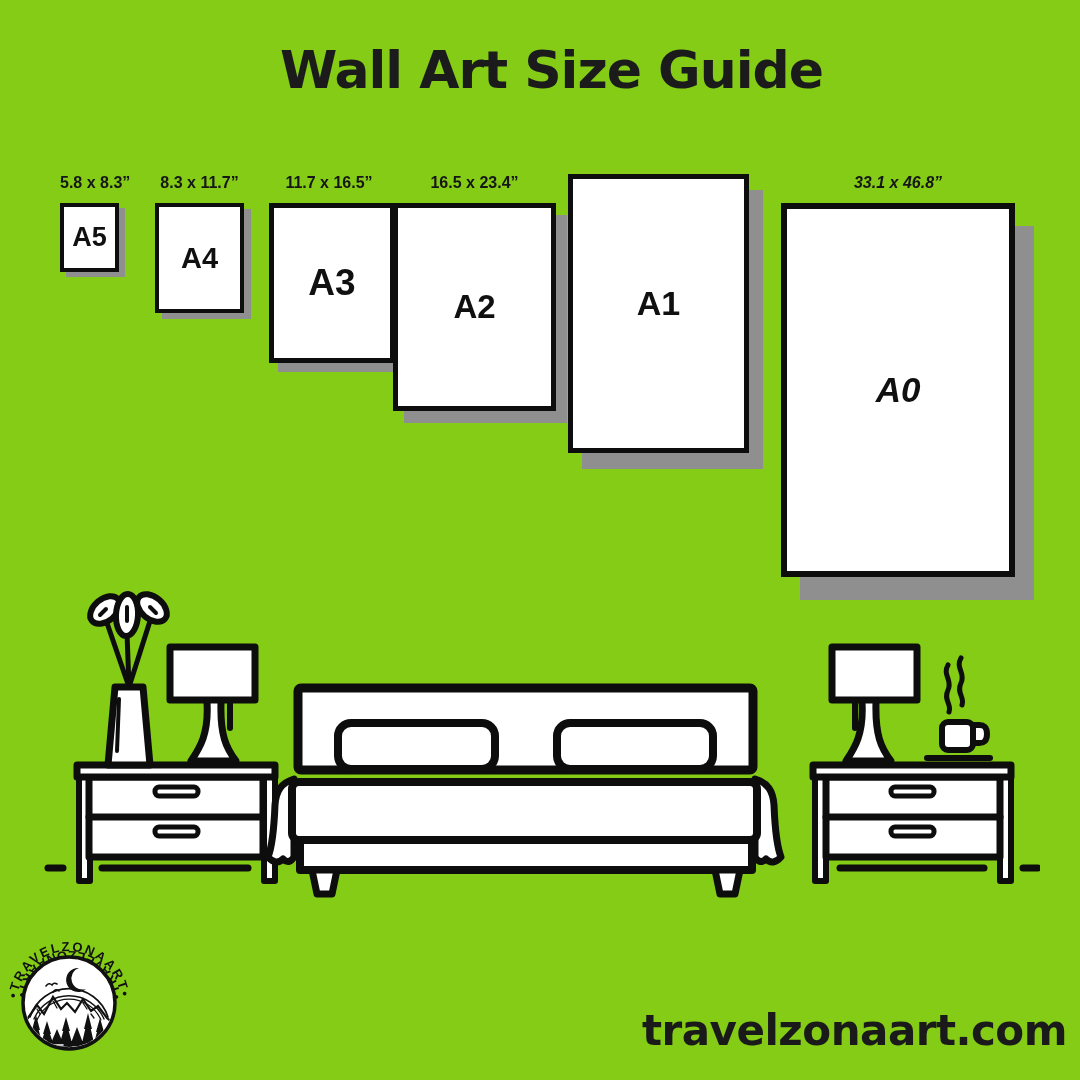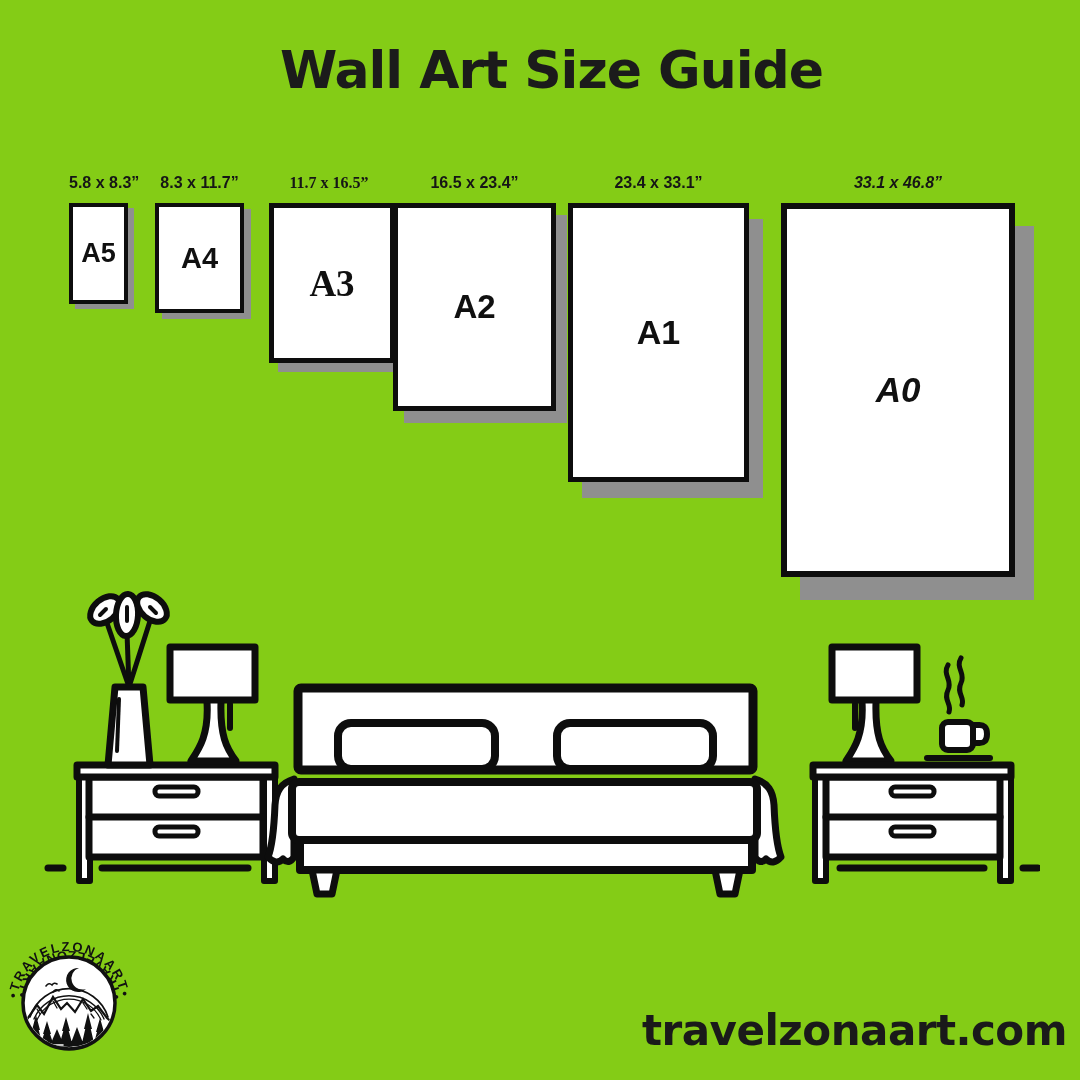--- a/index.html
+++ b/index.html
@@ -18,25 +18,25 @@
   .frame{position:absolute;top:174px;}
   .dim{
     height:29px;width:100%;text-align:center;font-weight:bold;font-size:16px;
     white-space:nowrap;color:#161616;letter-spacing:0;
   }
   .box{
     box-sizing:border-box;border:4px solid #0d0d0d;background:#ffffff;
     display:flex;align-items:center;justify-content:center;
     font-weight:bold;color:#101010;
   }
-  .f-a5{left:69px;width:59px;}
-  .f-a5 .box{height:101px;box-shadow:6px 5px 0 #8f8f8f;font-size:27px;}
+  .f-a5{left:60px;width:59px;}
+  .f-a5 .box{height:69px;box-shadow:6px 5px 0 #8f8f8f;font-size:27px;}
   .f-a4{left:155px;width:89px;}
   .f-a4 .box{height:110px;box-shadow:7px 6px 0 #8f8f8f;font-size:29px;}
-  .f-a3{left:263px;width:132px;font-family:Liberation Serif, serif;}
+  .f-a3{left:263px;width:132px;}
   .f-a3 .box{height:160px;border-width:5px;box-shadow:9px 9px 0 #8f8f8f;font-size:37px;margin-left:6px;}
   .f-a2{left:393px;width:163px;}
   .f-a2 .box{height:208px;border-width:5px;box-shadow:11px 12px 0 #8f8f8f;font-size:33px;align-items:center;}
   .f-a1{left:568px;width:181px;}
   .f-a1 .box{height:279px;border-width:5px;box-shadow:14px 16px 0 #8f8f8f;font-size:34px;padding-bottom:20px;justify-content:center;}
   .f-a0{left:781px;width:234px;font-style:italic;}
   .f-a0 .box{height:374px;border-width:6px;box-shadow:19px 23px 0 #8f8f8f;font-size:35px;}
   
   .scene{position:absolute;left:40px;top:585px;width:1000px;height:325px;}
   .scene *{vector-effect:none;}
@@ -74,21 +74,20 @@
         <span>A3</span>
       </div>
   </div>
   <div class="frame f-a2">
     <div class="dim">16.5 x 23.4”</div>
     <div class="box">
         <span>A2</span>
       </div>
   </div>
   <div class="frame f-a1">
-    <div class="dim">23.4 x 33.1”</div>
     <div class="box">
         <span>A1</span>
       </div>
   </div>
   <div class="frame f-a0">
     <div class="dim">33.1 x 46.8”</div>
     <div class="box">
         <span>A0</span>
       </div>
   </div>

